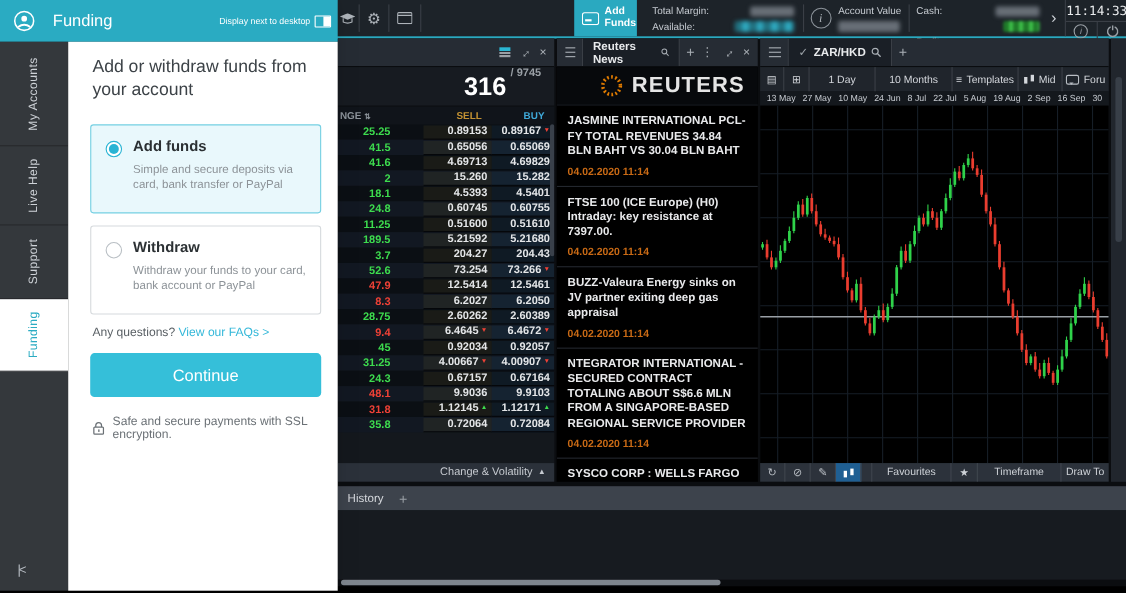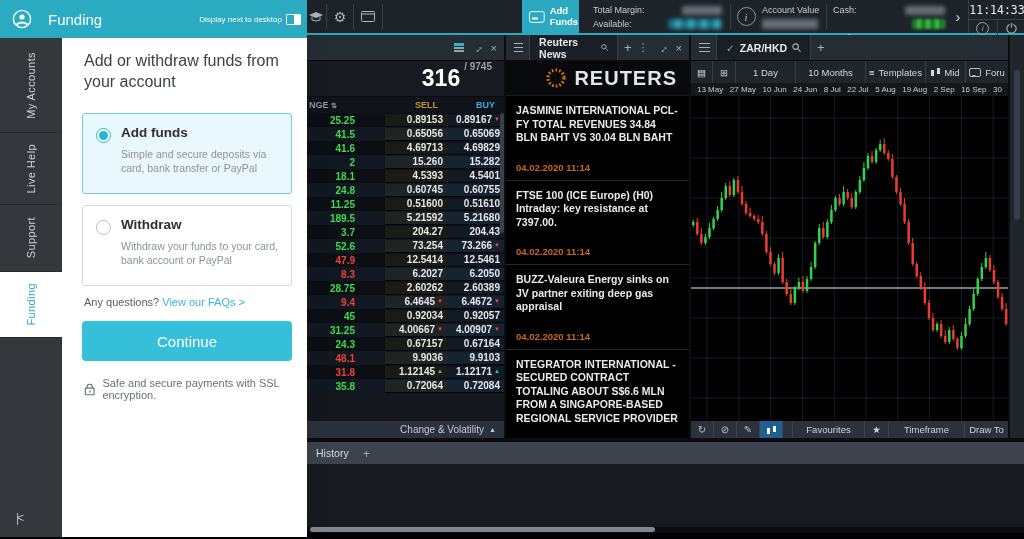--- a/index.html
+++ b/index.html
@@ -54,21 +54,21 @@
   #wl-footer{position:absolute;left:0;bottom:0;width:100%;height:17px;background:#2b313a;color:#c6cad0;font-size:10px;display:flex;align-items:center;justify-content:flex-end;gap:5px;padding-right:8px;box-sizing:border-box;}
   #wl-scroll{position:absolute;right:0;top:78px;width:4px;height:120px;background:#39404a;border-radius:2px;}
   .mini-list{display:inline-block;width:10px;height:9px;background:linear-gradient(#2ab6d3 0 3px,transparent 3px 4px,#9aa0a6 4px 6px,transparent 6px 7px,#9aa0a6 7px 9px);}
   
   #news{left:506px;top:35px;width:183px;height:403px;background:#000;}
   #news-brand{height:35px;background:#07090c;display:flex;align-items:center;justify-content:flex-end;gap:7px;padding-right:12px;border-bottom:1px solid #15181d;box-sizing:border-box;}
   #news-brand .word{color:#e5e5e5;font-weight:bold;font-size:20px;letter-spacing:1px;}
   #news-list{overflow:hidden;height:342px;}
   .news-item{padding:8px 10px 7px 10px;border-bottom:1px solid #23272e;}
   .news-item .hl{color:#e9eaec;font-size:10.5px;font-weight:bold;line-height:13.5px;}
-  .news-item .ts{color:#c96a15;font-size:9.5px;font-weight:bold;margin-top:17px;}
+  .news-item .ts{color:#c96a15;font-size:9.5px;font-weight:bold;margin-top:6px;}
   
   #chartp{left:691px;top:35px;width:317px;height:403px;}
   #chart-toolbar{height:22px;background:#20252c;display:flex;align-items:stretch;font-size:9.5px;color:#d4d7dc;}
   #chart-toolbar .seg{display:flex;align-items:center;justify-content:center;gap:4px;border-right:1px solid #3a3f46;box-sizing:border-box;white-space:nowrap;overflow:hidden;}
   #xlabels{height:13px;background:#14181d;display:flex;justify-content:space-between;align-items:center;padding:0 6px;font-size:8px;color:#c8ccd2;}
   #chart-area{height:325px;background:#000;position:relative;}
   #chart-bottombar{position:absolute;left:0;bottom:0;width:100%;height:17px;background:#2c323b;display:flex;align-items:stretch;color:#b8bdc3;font-size:10px;}
   #chart-bottombar .ic{width:23px;display:flex;align-items:center;justify-content:center;border-right:1px solid #3f454e;box-sizing:border-box;}
   #chart-bottombar .ic.active{background:#1f5f93;color:#fff;}
   #chart-bottombar .btn{display:flex;align-items:center;justify-content:center;border-left:1px solid #3f454e;box-sizing:border-box;font-size:9.5px;color:#cfd3d8;white-space:nowrap;overflow:hidden;}
@@ -494,21 +494,21 @@
         <span>Mid</span>
       </div>
       <div class="seg" style="flex:1;border-right:none;">
         <span class="bubble-ico"></span>
         <span>Foru</span>
       </div>
     </div>
     <div id="xlabels">
         <span>13 May</span>
         <span>27 May</span>
-        <span>10 Jun</span>
+        <span>10 May</span>
         <span>24 Jun</span>
         <span>8 Jul</span>
         <span>22 Jul</span>
         <span>5 Aug</span>
         <span>19 Aug</span>
         <span>2 Sep</span>
         <span>16 Sep</span>
         <span>30</span>
       </div>
     <div id="chart-area">

